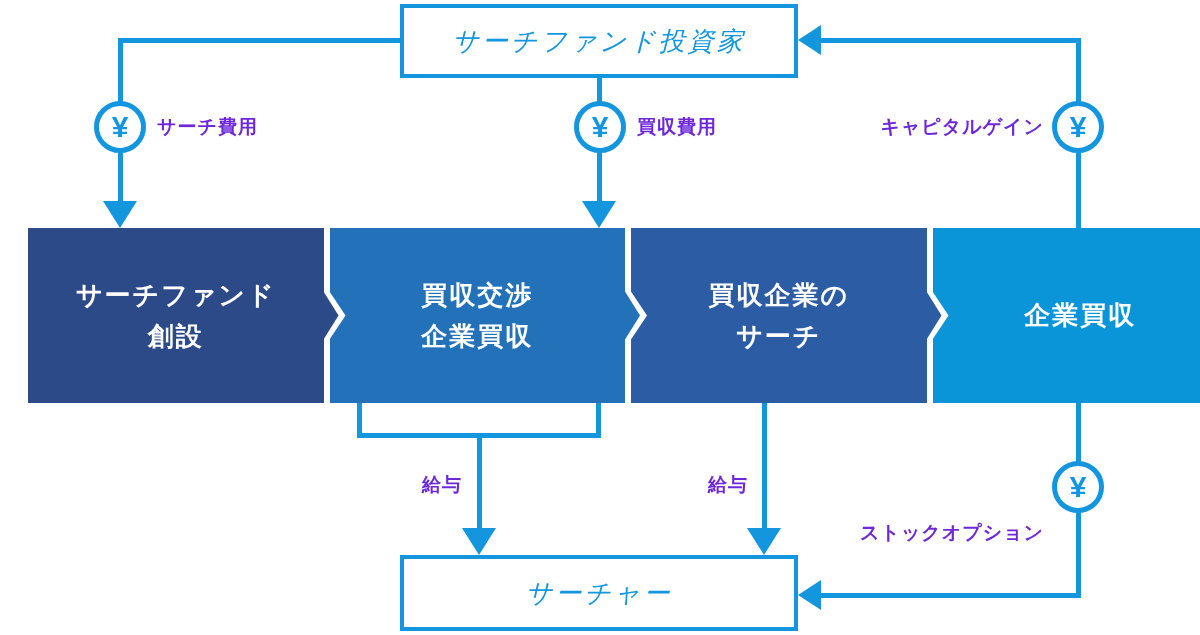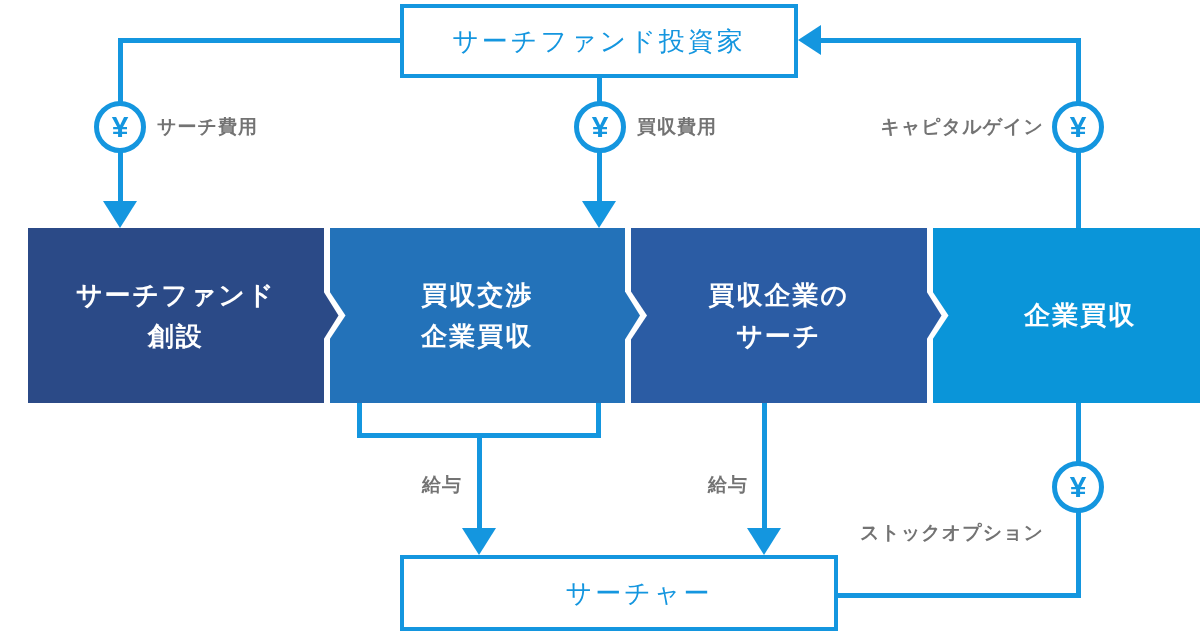--- a/index.html
+++ b/index.html
@@ -51,21 +51,21 @@
     font-size: 30px;
     font-weight: 700;
     line-height: 42px;
     text-align: center;
     z-index: 3;
   }
 
   
   .flow-label {
     position: absolute;
-    color: #737373;
+    color: #6d28d9;
     font-size: 19px;
     font-weight: 700;
     letter-spacing: 1px;
     line-height: 24px;
     white-space: nowrap;
     z-index: 3;
   }
   .flow-label.right-align { text-align: left; }
 
   
@@ -76,23 +76,24 @@
     border: 4px solid #1496df;
     background: #ffffff;
     color: #1496df;
     display: flex;
     align-items: center;
     justify-content: center;
     font-size: 26px;
     font-weight: 500;
     letter-spacing: 3px;
     z-index: 2;
+    font-style: italic;
   }
   #investor-box { top: 4px;   height: 66px; }
-  #searcher-box { top: 555px; height: 68px; padding-left: 40px; }
+  #searcher-box { top: 555px; height: 68px; }
 
   
   #steps-row {
     position: absolute;
     left: 0; top: 228px;
     width: 1200px; height: 175px;
     display: flex;
     gap: 6px;
     z-index: 1;
     padding-left: 28px;

